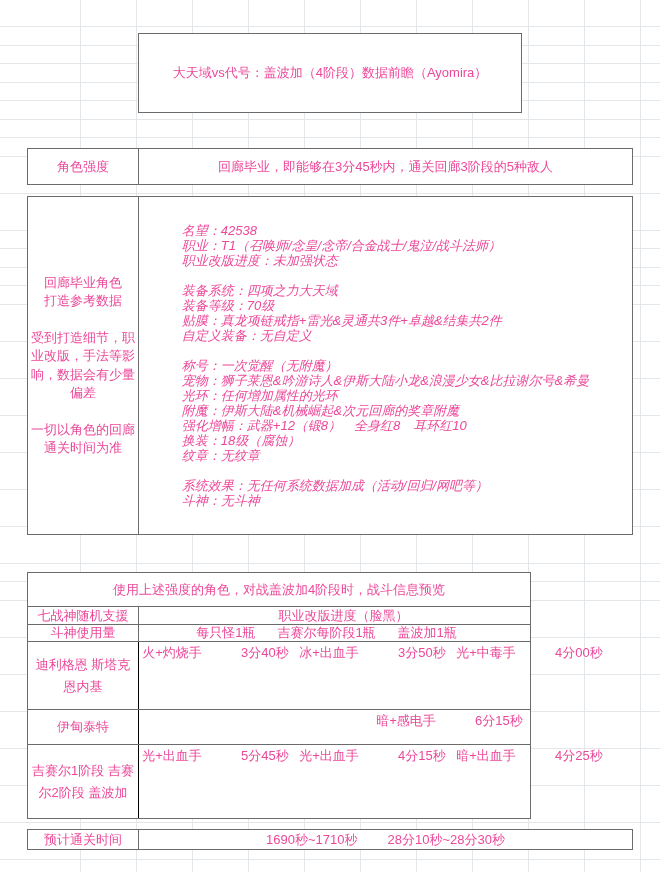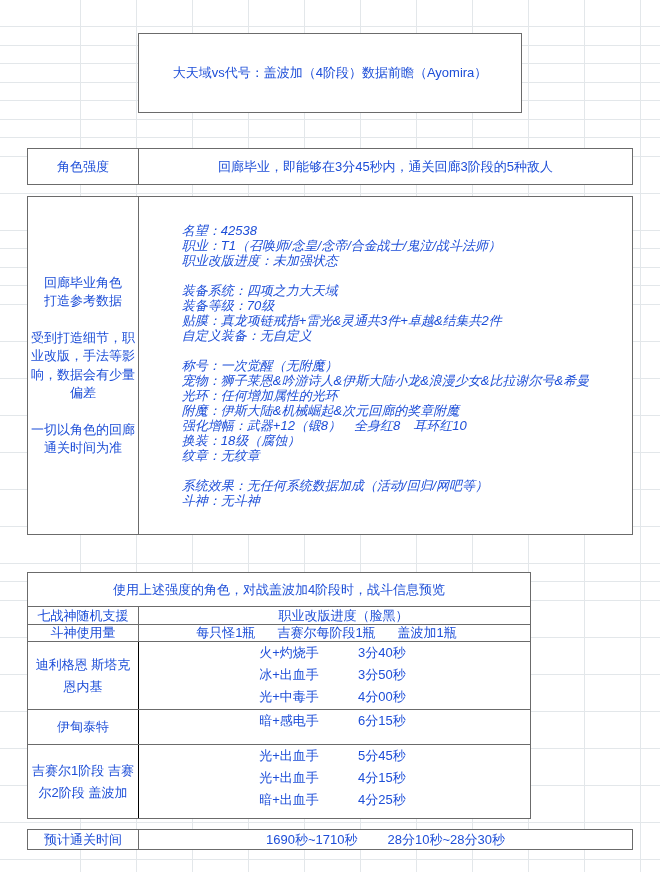--- a/index.html
+++ b/index.html
@@ -5,21 +5,21 @@
   html,body{margin:0;padding:0;}
   body{width:660px;height:872px;overflow:hidden;}
   .sheet{
     position:relative;width:660px;height:872px;
     background-color:#ffffff;
     background-image:
       repeating-linear-gradient(to bottom, transparent 0 17.5px, #e3e7ea 17.5px 18.5px),
       repeating-linear-gradient(to right, transparent 0 55px, #e3e7ea 55px 56px);
     background-position: 0 9px, 25px 0;
     font-family:"Liberation Sans","DejaVu Sans",sans-serif;
-    font-size:13px;color:#1d4ed8;
+    font-size:13px;color:#ec4899;
   }
   .box{position:absolute;border:1px solid #6b6b6b;background:#fff;box-sizing:border-box;}
   .title-box{left:138px;top:33px;width:384px;height:80px;display:flex;align-items:center;justify-content:center;text-align:center;}
   .strength-box{left:27px;top:148px;width:606px;height:37px;display:flex;}
   .label-cell{width:110px;border-right:1px solid #6b6b6b;display:flex;align-items:center;justify-content:center;flex-shrink:0;text-align:center;}
   .value-cell{flex:1;display:flex;align-items:center;justify-content:center;text-align:center;}
   .build-box{left:27px;top:196px;width:606px;height:339px;display:flex;}
   .build-left{width:110px;border-right:1px solid #6b6b6b;display:flex;flex-direction:column;align-items:center;justify-content:center;text-align:center;line-height:18.5px;flex-shrink:0;}
   .build-left .note{margin:9px 0;white-space:pre-line;}
   .build-right{flex:1;display:flex;align-items:center;justify-content:center;text-align:left;line-height:15px;white-space:pre-line;font-style:italic;}
@@ -28,21 +28,21 @@
   .t-row{display:flex;border-bottom:1px solid #6b6b6b;}
   .t-row.support{height:17px;gap:18px;}
   .t-row.potion{height:16px;}
   .t-row .label-cell,.sec .sec-names{font-size:13px;}
   .potion-vals{display:flex;gap:22px;justify-content:center;position:relative;left:-8px;}
   .sec{display:flex;border-bottom:1px solid #6b6b6b;}
   .sec.a{height:67px;}
   .sec.b{height:34px;}
   .sec.c{height:73px;border-bottom:none;}
   .sec-names{width:110px;border-right:1px solid #000000;display:flex;flex-direction:column;justify-content:center;text-align:center;line-height:22px;flex-shrink:0;}
-  .sec-rows{flex:1;display:flex;flex-direction:column;justify-content:flex-start;}
+  .sec-rows{flex:1;display:flex;justify-content:flex-end;}
   .fight-row{display:flex;justify-content:center;gap:36px;line-height:22px;}
   .fight-row .el{min-width:66px;text-align:center;}
   .fight-row .tm{min-width:55px;text-align:left;}
   .summary-box{left:27px;top:829px;width:606px;height:21px;display:flex;}
   .summary-vals{display:flex;gap:30px;justify-content:center;}
 </style>
 </head>
 <body>
 
 <div class="sheet">

